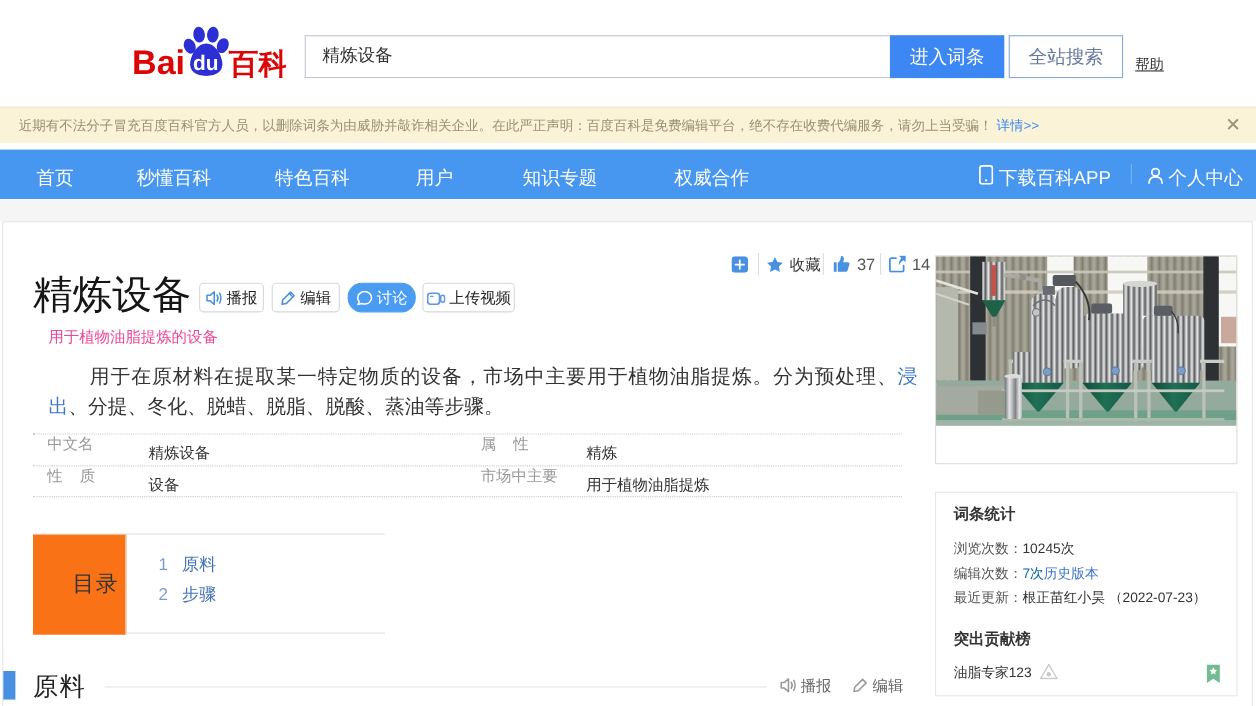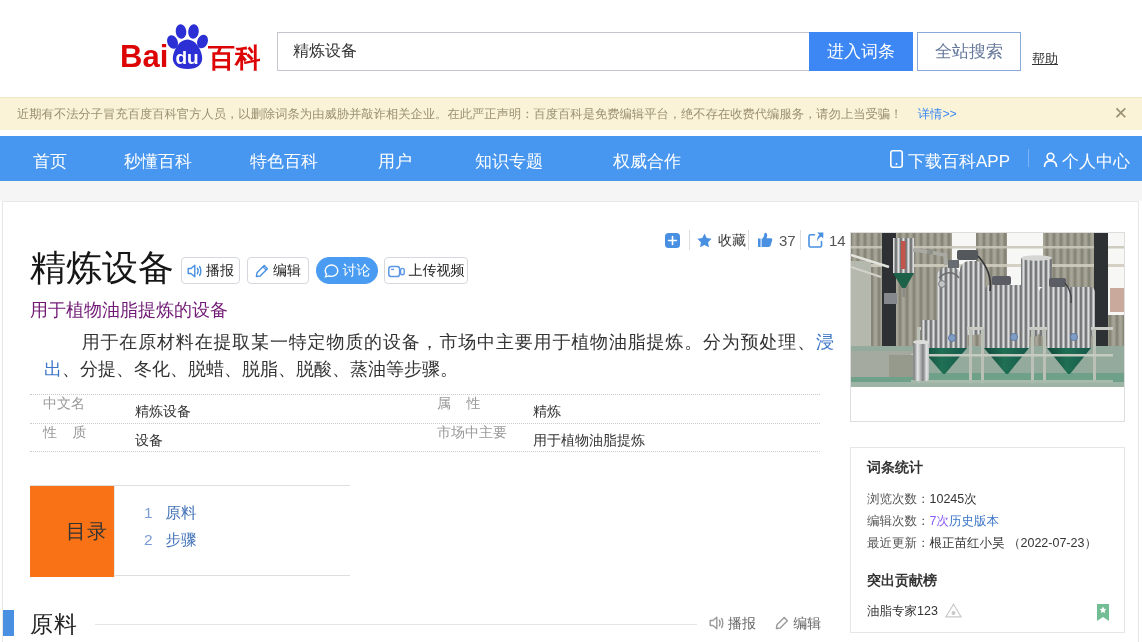--- a/index.html
+++ b/index.html
@@ -12,40 +12,40 @@
 #hdr { position:absolute; left:0; top:0; width:1142px; height:97px; background:#fff;padding-left:20px; }
 #logo { position:absolute; left:120px; top:18px; width:150px; height:55px; }
 #sinput { position:absolute; left:277px; top:32px; width:532px; height:39px; border:1px solid #c4c7ce; border-right:none; background:#fff; font-size:16px; color:#333; line-height:36px; padding-left:15px; }
 #btn-enter { position:absolute; left:809px; top:32px; width:104px; height:39px; background:#3c87f3; color:#fff; font-size:17px; text-align:center; line-height:39px; }
 #btn-search { position:absolute; left:917px; top:32px; width:104px; height:39px; background:#fff; border:1px solid #88a8d8; color:#66789b; font-size:17px; text-align:center; line-height:37px; }
 #help { position:absolute; left:1032px; top:50px; font-size:13px; color:#333; text-decoration:underline; }
 
 
 #notice { position:absolute; left:0; top:97px; width:1142px; height:33px; background:#faf3d8; border-top:1px solid #f1e7c3; }
 #notice .txt { position:absolute; left:17px; top:8px; font-size:12.3px; color:#9b9071; }
-#notice .more { color:#3e8af0;margin-left:12px; }
+#notice .more { color:#3e8af0; }
 #notice .x { position:absolute; right:14px; top:5px; font-size:17px; color:#9b9071; }
 
 
 #nav { position:absolute; left:0; top:136px; width:1142px; height:45px; background:#4796f0; color:#fff; font-size:17px; }
 #nav .it { position:absolute; top:14px; }
 #nav .sep { position:absolute; top:13px; width:1px; height:18px; background:#7cb4f5; }
 
 
 #band { position:absolute; left:0; top:181px; width:1142px; height:20px; background:#f5f5f6; }
 
 
 #content { position:absolute; left:2px; top:201px; width:1137px; height:441px; background:#fff; border:1px solid #e7e7e7; border-bottom:none; }
 
 
 #title { position:absolute; left:30px; top:244px; font-size:36px; color:#161616; }
 .tbtn { position:absolute; top:257px; height:27px; border:1px solid #d5d8dd; border-radius:4px; background:#fff; font-size:14px; color:#222; line-height:25px; text-align:center; }
 .tbtn svg { vertical-align:-3px; margin-right:4px; }
 #btn-talk { background:#4a9cf2; border-color:#4a9cf2; color:#fff; }
-#subtitle { position:absolute; left:30px; top:298px; font-size:18px; color:#701a75; }
+#subtitle { position:absolute; left:44px; top:298px; font-size:14px; color:#ec4899; }
 
 
 #actions { position:absolute; left:660px; top:230px; width:200px; height:20px; font-size:15px; color:#555; white-space:nowrap; }
 
 
 #para { position:absolute; left:44px; top:329px; width:790px; font-size:18px; line-height:27px; color:#333; text-align:justify; }
 #para .lk { color:#3c76c8; }
 
 
 #itable { position:absolute; left:30px; top:394px; width:790px; }
@@ -334,21 +334,21 @@
 
       <rect x="62" y="109" width="16" height="39" rx="3" fill="url(#steel2)"></rect>
       <ellipse cx="70" cy="109" rx="8" ry="2" fill="#dcdddb"></ellipse>
       <rect x="38" y="122" width="24" height="22" fill="#969a8d"></rect>
     </svg>
   </div>
 
   <div id="statcard">
     <div class="h" style="top:11px">词条统计</div>
     <div class="l" style="top:43px">浏览次数：<span style="color:#333">10245次</span></div>
-    <div class="l" style="top:65px">编辑次数：<span style="color:#8b5cf6">7次</span><span class="lk">历史版本</span></div>
+    <div class="l" style="top:65px">编辑次数：<span style="color:#0369a1">7次</span><span class="lk">历史版本</span></div>
     <div class="l" style="top:87px">最近更新：<span style="color:#333">根正苗红小昊</span>&nbsp;<span style="color:#333">（2022-07-23）</span></div>
     <div class="h" style="top:124px">突出贡献榜</div>
     <div class="l" style="top:155px;color:#333">油脂专家123
       <svg style="vertical-align:-3px;margin-left:4px" width="17" height="15" viewBox="0 0 17 15">
         <path d="M8.5 1.2 L16 13.8 H1 Z" fill="none" stroke="#c9c9c9" stroke-width="1.2"></path>
         <circle cx="8.5" cy="10" r="2" fill="#c9c9c9"></circle>
       </svg>
     </div>
     <svg class="abs" style="left:246px;top:156px" width="12" height="17" viewBox="0 0 12 17">
       <path d="M0 0 H12 V17 L6 13 L0 17 Z" fill="#72bd93"></path>

